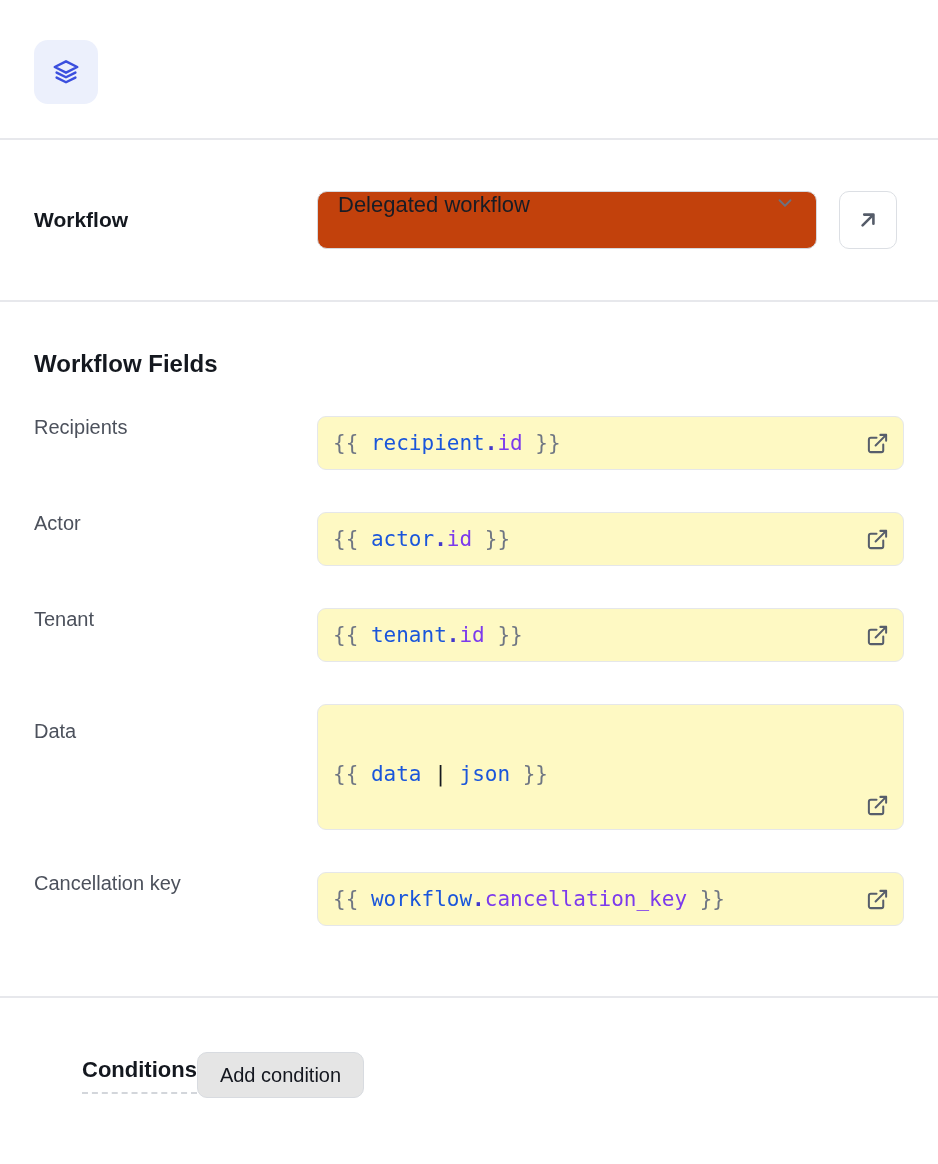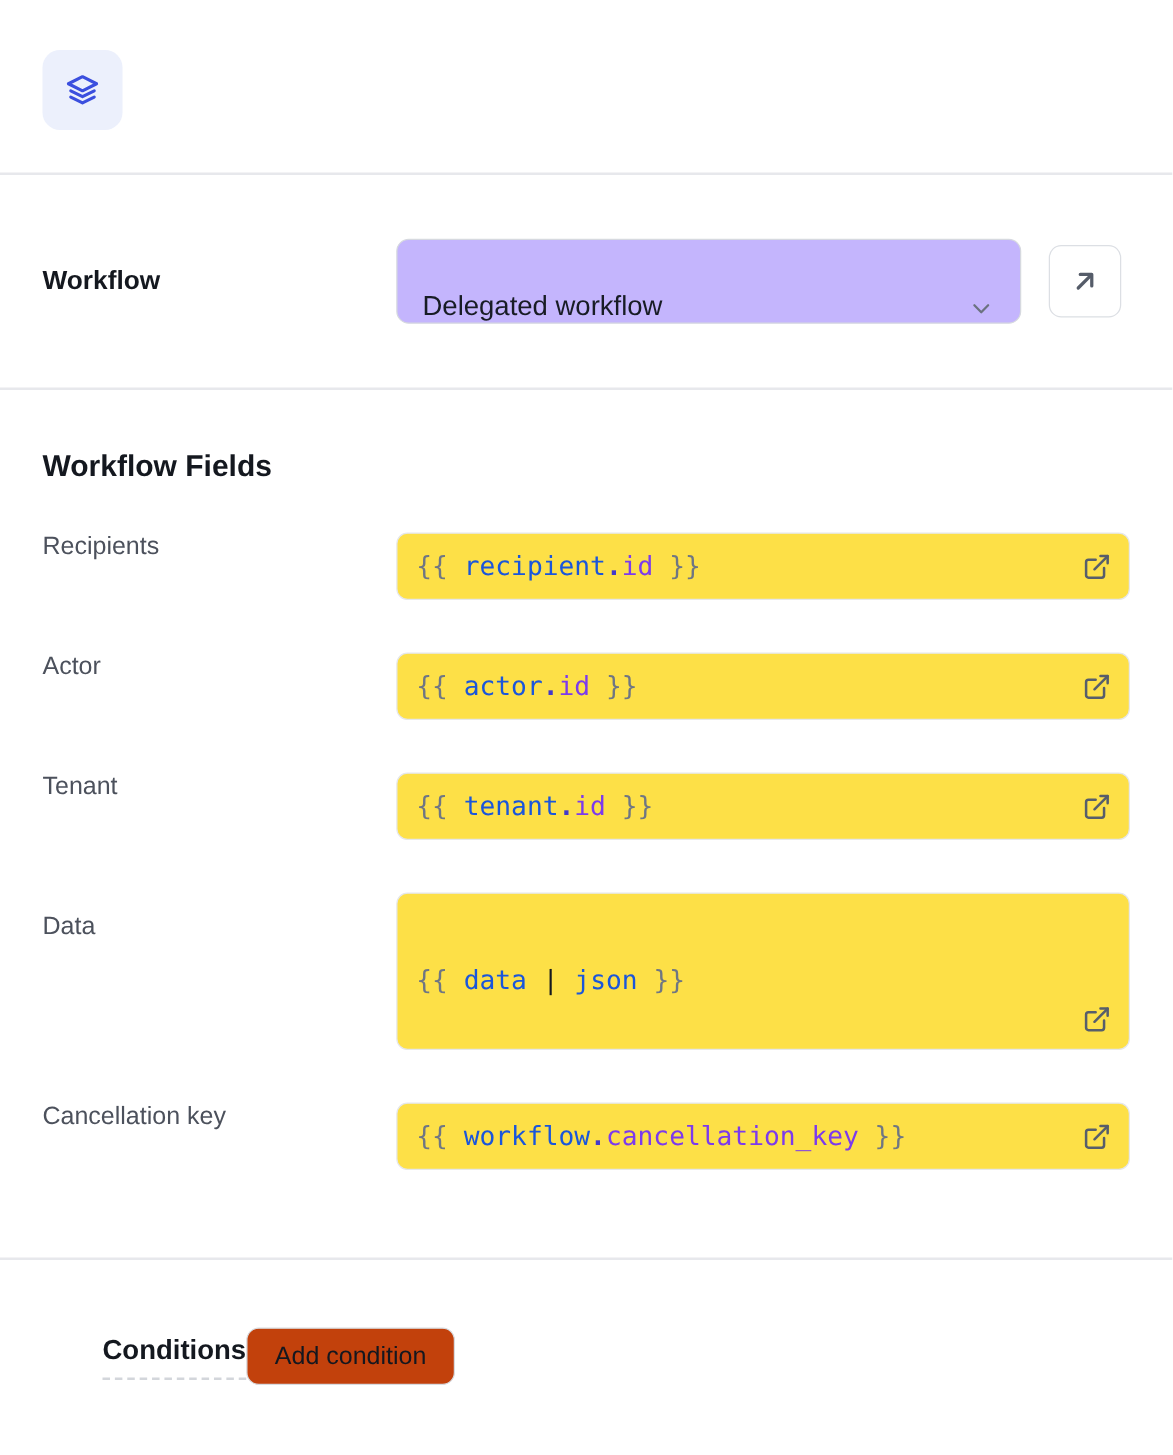--- a/index.html
+++ b/index.html
@@ -34,24 +34,24 @@
 
   
   .workflow-section{
     padding:51px 34px;
     border-bottom:2px solid #e7e8ec;
     display:flex;align-items:center;
   }
   .row-label-col{flex:0 0 283px;}
   .workflow-label{font-size:21px;font-weight:700;color:#14181f;}
   .select-box{
-    width:500px;height:68px;
+    width:500px;height:58px;
     border:1.5px solid #d6d9df;border-radius:10px;
-    display:flex;align-items:flex-end;
-    padding:0 20px;cursor:pointer;background:#c4b5fd;
+    display:flex;align-items:flex-start;
+    padding:0 20px;cursor:pointer;background:#c2410c;
   }
   .select-value{font-size:22px;color:#181c25;}
   .select-box .chev{margin-left:auto;display:flex;}
   .icon-btn{
     width:58px;height:58px;margin-left:22px;
     border:1.5px solid #dcdfe4;border-radius:10px;
     background:#fff;display:flex;align-items:center;justify-content:center;
     cursor:pointer;padding:0;
   }
 
@@ -61,21 +61,21 @@
     border-bottom:2px solid #e7e8ec;
   }
   .fields-heading{font-size:24px;font-weight:700;color:#14181f;margin:0 0 38px 0;}
   .field-row{display:flex;align-items:flex-start;margin-bottom:42px;}
   .field-row:last-child{margin-bottom:12px;}
   .field-label{flex:0 0 283px;font-size:20px;color:#4c515c;}
   .template-input{
     flex:1 1 auto;min-height:54px;
     border:1.5px solid #e5e7ea;border-radius:9px;
     display:flex;align-items:center;
-    padding:0 14px 0 15px;position:relative;background:#fde047;
+    padding:0 14px 0 15px;position:relative;background:#fef9c3;
     cursor:text;
   }
   .template-code{
     font-family:"DejaVu Sans Mono","Liberation Mono",monospace;
     font-size:21px;white-space:pre;
   }
   .ext-icon{margin-left:auto;display:flex;cursor:pointer;}
   
   .field-row.multiline{align-items:flex-start;}
   .field-row.multiline .field-label{padding-top:16px;}
@@ -99,21 +99,21 @@
   .conditions-section{
     padding:54px 34px 0 34px;
     display:flex;align-items:center;margin-left:48px;
   }
   .conditions-heading{
     font-size:22px;font-weight:700;color:#14181f;
     border-bottom:2px dashed #d3d6db;padding-bottom:9px;
   }
   .add-condition-btn{
     height:46px;padding:0 22px;
-    border:1.5px solid #d8dbe0;border-radius:10px;background:#c2410c;
+    border:1.5px solid #d8dbe0;border-radius:10px;background:#e5e5e5;
     font-family:inherit;font-size:20px;font-weight:500;color:#14171f;
     cursor:pointer;
   }
 
   svg{display:block;}
 </style>
 </head>
 <body>
 
 <div class="header">

